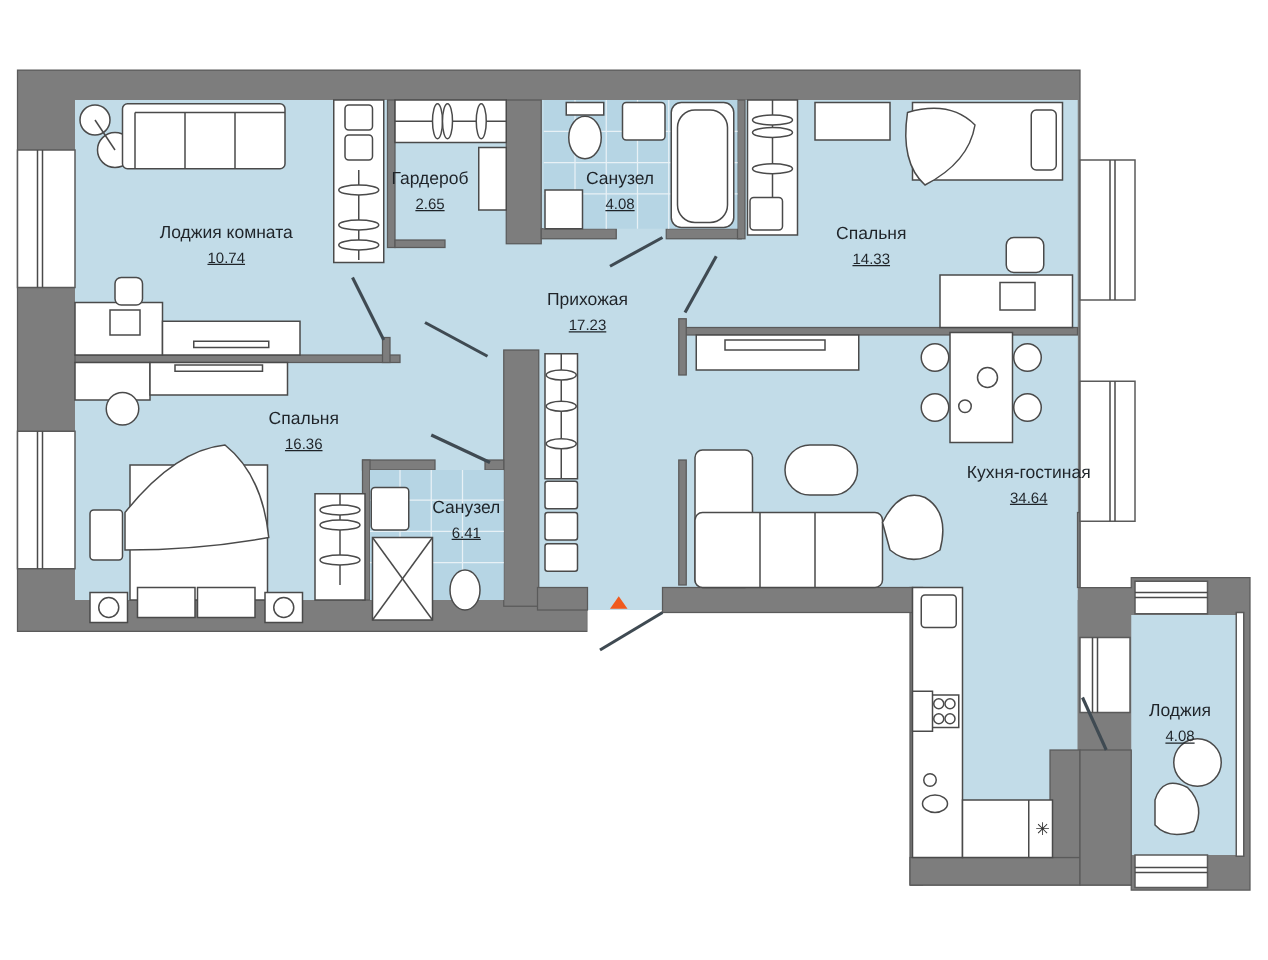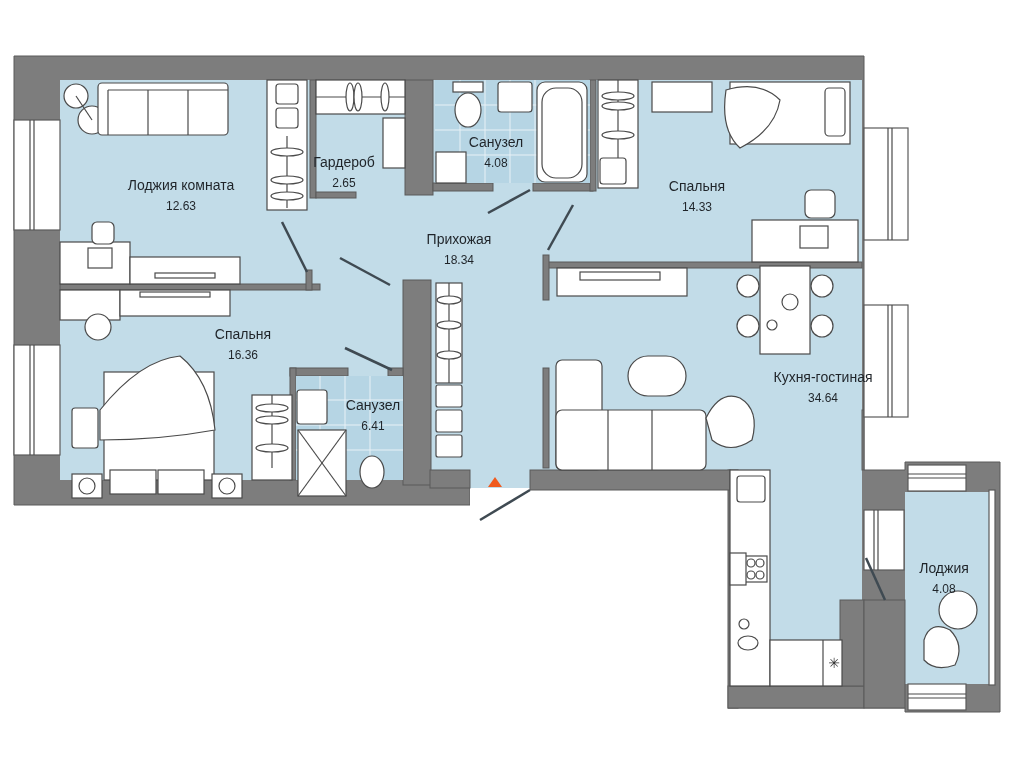--- a/index.html
+++ b/index.html
@@ -1,20 +1,20 @@
 <!DOCTYPE html>
 <html><head>
   <meta charset="utf-8">
   <style>
     html, body { margin: 0; padding: 0; background: #ffffff; }
     body { width: 1014px; height: 768px; position: relative; overflow: hidden; font-family: "Liberation Sans", sans-serif; }
     #plan { position: absolute; left: 0; top: 0; width: 1014px; height: 768px; }
     .room-label { position: absolute; transform: translateX(-50%); text-align: center; color: #1f2429; line-height: 1.25; pointer-events: auto; }
     .room-label .rname { display: block; font-size: 14px; white-space: nowrap; }
-    .room-label .rarea { display: block; font-size: 12px; margin-top: 4px; }
+    .room-label .rarea { display: block; font-size: 12px; margin-top: 4px; text-decoration: underline; }
     .floor { fill: #c2dce8; }
     .wall { fill: #7d7d7d; stroke: #5a5a5a; stroke-width: 1; }
     .win { fill: #ffffff; stroke: #5a5a5a; stroke-width: 1.2; }
     .furn { fill: #ffffff; stroke: #4a4a4a; stroke-width: 1.2; }
     .line { fill: none; stroke: #4a4a4a; stroke-width: 1.2; }
     .door { stroke: #3f4a52; stroke-width: 2.5; fill: none; }
     .tile { stroke: #e8f1f6; stroke-width: 1; }
     .tilebg { fill: #b6d5e4; }
   </style>
 </head>
@@ -259,37 +259,37 @@
   <g>
     <circle class="furn" cx="958" cy="610" r="19"></circle>
     <path class="furn" d="M924,640 Q930,620 950,630 Q965,645 955,665 Q935,672 924,660 Z"></path>
   </g>
 
   <polygon points="488,487 502,487 495,477" fill="#f05a1e"></polygon>
 </svg>
 
 <div class="room-label" style="left:181px; top:177px;">
   <span class="rname">Лоджия комната</span>
-  <span class="rarea">12.63</span>
-</div>
-<div class="room-label" style="left:344px; top:134px;margin-top:20px;">
+  <span class="rarea">10.74</span>
+</div>
+<div class="room-label" style="left:344px; top:134px;">
   <span class="rname">Гардероб</span>
   <span class="rarea">2.65</span>
 </div>
 <div class="room-label" style="left:496px; top:134px;">
   <span class="rname">Санузел</span>
   <span class="rarea">4.08</span>
 </div>
 <div class="room-label" style="left:697px; top:178px;">
   <span class="rname">Спальня</span>
   <span class="rarea">14.33</span>
 </div>
-<div class="room-label" style="left:459px; top:231px;">
+<div class="room-label" style="left:470px; top:231px;">
   <span class="rname">Прихожая</span>
-  <span class="rarea">18.34</span>
+  <span class="rarea">17.23</span>
 </div>
 <div class="room-label" style="left:243px; top:326px;">
   <span class="rname">Спальня</span>
   <span class="rarea">16.36</span>
 </div>
 <div class="room-label" style="left:373px; top:397px;">
   <span class="rname">Санузел</span>
   <span class="rarea">6.41</span>
 </div>
 <div class="room-label" style="left:823px; top:369px;">

